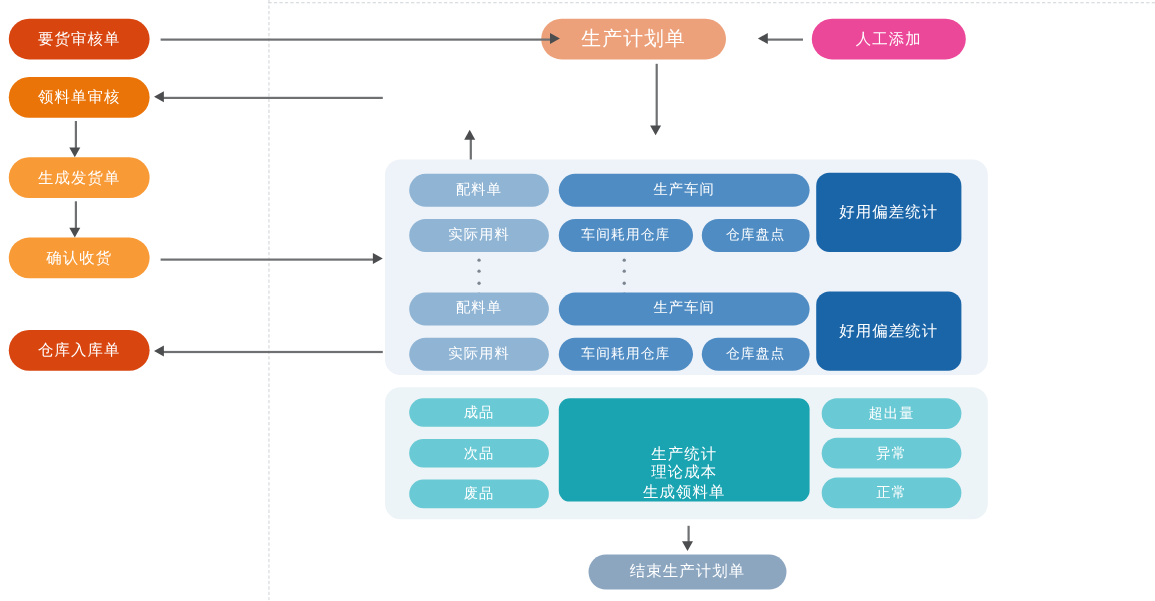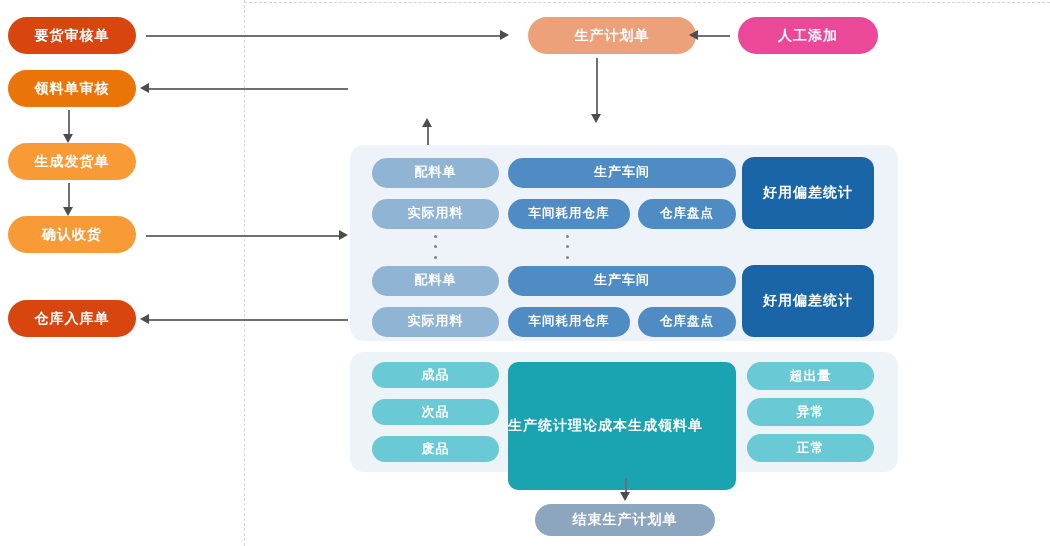--- a/index.html
+++ b/index.html
@@ -30,21 +30,21 @@
   }
 
   
   .node{
     position:absolute;
     display:flex;
     align-items:center;
     justify-content:center;
     text-align:center;
     color:#ffffff;
-    font-weight:bold;
+    font-weight:normal;
     border-radius:999px;
     letter-spacing:1px;
     line-height:1.25;
     box-sizing:border-box;
     user-select:none;
   }
   .node.rect{border-radius:12px;}
 
   
   .c-deep-orange{background:#d8450f;}
@@ -152,21 +152,21 @@
   <div class="node c-light-orange" style="left:8px;top:216px;width:128px;height:37px;font-size:14px;">确认收货</div>
 
   <div class="node c-deep-orange" style="left:8px;top:300px;width:128px;height:37px;font-size:14px;">仓库入库单</div>
 
   <div class="line-v" style="left:68px;top:110px;height:26px;"></div>
   <div class="arrow down" style="left:63px;top:134px;"></div>
 
   <div class="line-v" style="left:68px;top:183px;height:26px;"></div>
   <div class="arrow down" style="left:63px;top:207px;"></div>
 
-  <div class="node c-salmon" style="left:528px;top:17px;width:168px;height:37px;font-size:14px;">生产计划单</div>
+  <div class="node c-salmon" style="left:492px;top:17px;width:168px;height:37px;font-size:18px;">生产计划单</div>
 
   <div class="node c-bright-orange" style="left:738px;top:17px;width:140px;height:37px;font-size:14px;">人工添加</div>
 
 
   <div class="line-h" style="left:146px;top:35px;width:355px;"></div>
   <div class="arrow right" style="left:500px;top:30px;"></div>
 
   <div class="line-h" style="left:697px;top:35px;width:33px;"></div>
   <div class="arrow left" style="left:689px;top:30px;"></div>
 
@@ -232,21 +232,21 @@
   </div>
 
   <div class="panel-teal" style="left:350px;top:352px;width:548px;height:120px;">
 
     <div class="stack" style="position:absolute;left:22px;top:10px;width:127px;height:100px;gap:11px;">
       <div class="node c-teal-lite" style="position:relative;width:127px;height:28px;font-size:13px;">成品</div>
       <div class="node c-teal-lite" style="position:relative;width:127px;height:28px;font-size:13px;">次品</div>
       <div class="node c-teal-lite" style="position:relative;width:127px;height:28px;font-size:13px;">废品</div>
     </div>
 
-    <div class="node c-teal-dark rect" style="left:158px;top:10px;width:228px;height:128px;flex-direction:row;justify-content:flex-start;font-size:14px;border-radius:10px;">
+    <div class="node c-teal-dark rect" style="left:158px;top:10px;width:228px;height:94px;flex-direction:column;justify-content:flex-end;font-size:14px;border-radius:10px;">
       <span>生产统计</span>
       <span>理论成本</span>
       <span>生成领料单</span>
     </div>
 
     <div class="stack" style="position:absolute;left:397px;top:10px;width:127px;height:100px;gap:8px;">
       <div class="node c-teal-lite" style="position:relative;width:127px;height:28px;font-size:13px;">超出量</div>
       <div class="node c-teal-lite" style="position:relative;width:127px;height:28px;font-size:13px;">异常</div>
       <div class="node c-teal-lite" style="position:relative;width:127px;height:28px;font-size:13px;">正常</div>
     </div>

